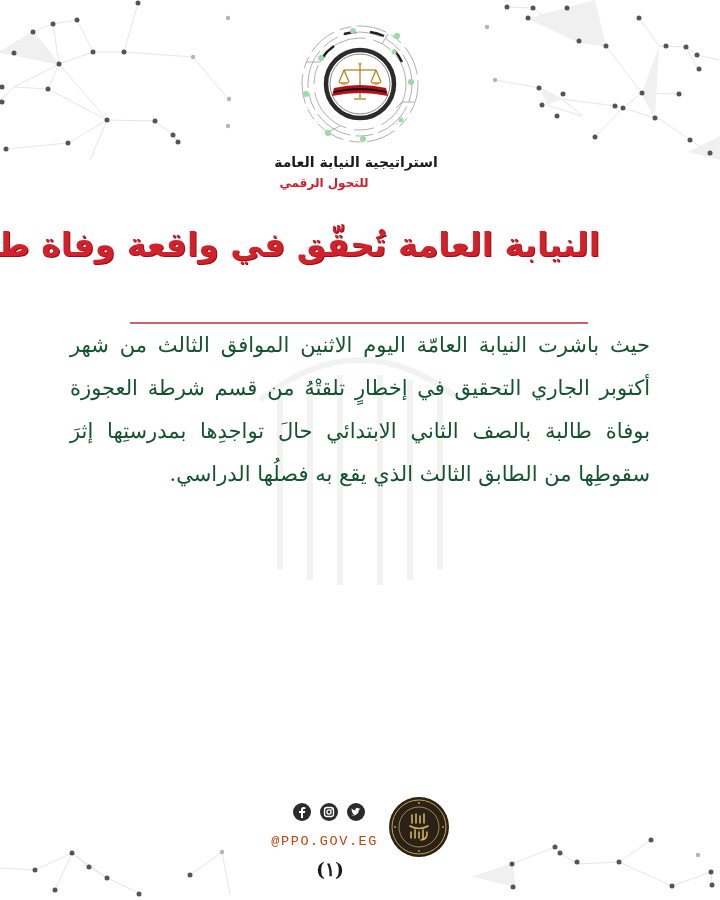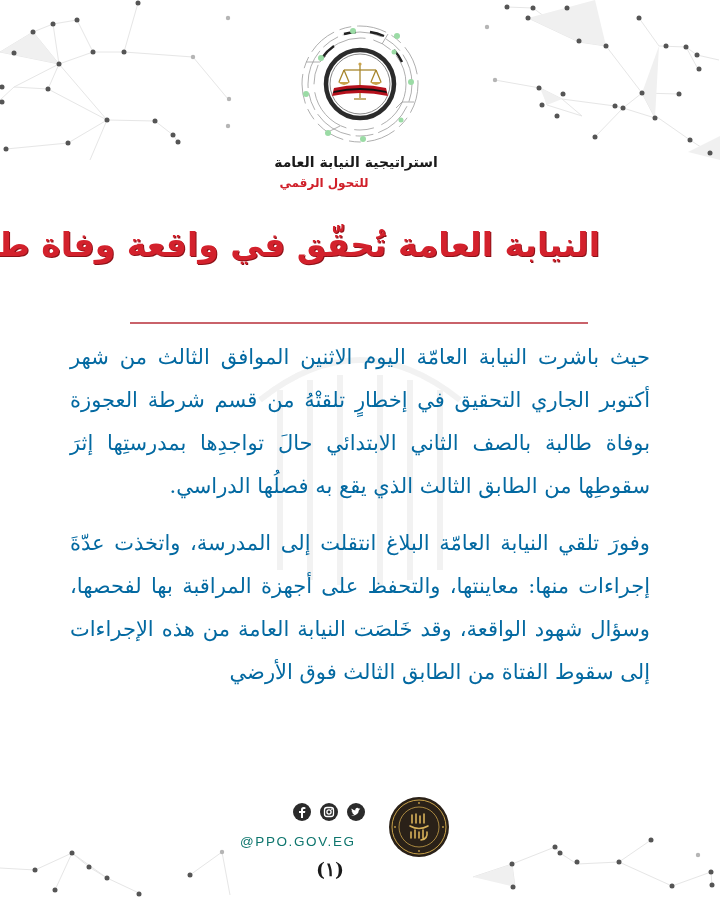--- a/index.html
+++ b/index.html
@@ -30,37 +30,37 @@
       color: #d3212c; font-size: 33px; line-height: 50px;
       text-shadow: 1px 1px 0 #8d1118;
     }
     .headline div { white-space: nowrap; }
     .headline-rule {
       position: absolute; left: 130px; top: 322px; width: 458px; height: 2px;
       background: #c9626a; z-index: 2;
     }
 
     .body-text {
-      position: absolute; left: 70px; top: 336px; width: 580px; z-index: 2;
+      position: absolute; left: 70px; top: 324px; width: 580px; z-index: 2;
       direction: rtl; text-align: justify;
       font-family: "DejaVu Serif", serif; font-size: 21px; line-height: 43px;
-      color: #0369a1;
+      color: #14532d;
     }
     .para { margin: 0; text-align-last: right; }
     .para + .para { margin-top: 14px; }
 
     .footer-badge { position: absolute; left: 388px; top: 796px; width: 62px; height: 62px; z-index: 2; cursor: pointer; }
     .social-row {
       position: absolute; left: 293px; top: 803px; width: 72px; height: 20px;
       display: flex; justify-content: space-between; z-index: 2;
     }
     .social-row .soc { width: 18px; height: 18px; cursor: pointer; }
     .handle {
-      position: absolute; left: 240px; top: 834px; width: 138px; 
-      font-family: Liberation Sans, sans-serif; font-size: 13.5px; letter-spacing: 1.6px; color: #0f766e; z-index: 2;
+      position: absolute; left: 240px; top: 834px; width: 138px; text-align: right;
+      font-family: Liberation Mono, monospace; font-size: 13.5px; letter-spacing: 1.6px; color: #c2410c; z-index: 2;
     }
     .page-num {
       position: absolute; left: 290px; top: 858px; width: 80px; text-align: center;
       font-family: "DejaVu Serif", serif; font-weight: bold; font-size: 19px; color: #1a1a1a; z-index: 2;
     }
   </style>
 </head>
 <body>
 
 <svg class="bg-net" viewBox="0 0 720 900" xmlns="http://www.w3.org/2000/svg">
@@ -225,21 +225,20 @@
 <div class="logo-title">استراتيجية النيابة العامة</div>
 <div class="logo-subtitle">للتحول الرقمي</div>
 
 <div class="headline">
   <div>النيابة العامة تُحقّق في واقعة وفاة طالبة</div>
 </div>
 <div class="headline-rule"></div>
 
 <div class="body-text">
   <p class="para">حيث باشرت النيابة العامّة اليوم الاثنين الموافق الثالث من شهر أكتوبر الجاري التحقيق في إخطارٍ تلقتْهُ من قسم شرطة العجوزة بوفاة طالبة بالصف الثاني الابتدائي حالَ تواجدِها بمدرستِها إثرَ سقوطِها من الطابق الثالث الذي يقع به فصلُها الدراسي.</p>
-  <p class="para">وفورَ تلقي النيابة العامّة البلاغ انتقلت إلى المدرسة، واتخذت عدّةَ إجراءات منها: معاينتها، والتحفظ على أجهزة المراقبة بها لفحصها، وسؤال شهود الواقعة، وقد خَلصَت النيابة العامة من هذه الإجراءات إلى سقوط الفتاة من الطابق الثالث فوق الأرضي</p>
 </div>
 
 <div class="social-row">
   <svg class="soc" viewBox="0 0 18 18">
     <circle cx="9" cy="9" r="9" fill="#2b2b2b"></circle>
     <path d="M10 15 L10 10 L12 10 L12.3 8 L10 8 L10 6.8 Q10 6 11 6 L12.4 6 L12.4 4.2 Q11.6 4 10.6 4 Q8 4 8 6.6 L8 8 L6 8 L6 10 L8 10 L8 15 Z" fill="#fff"></path>
   </svg>
   <svg class="soc" viewBox="0 0 18 18">
     <circle cx="9" cy="9" r="9" fill="#2b2b2b"></circle>
     <rect x="4.5" y="4.5" width="9" height="9" rx="2.5" fill="none" stroke="#fff" stroke-width="1.3"></rect>

